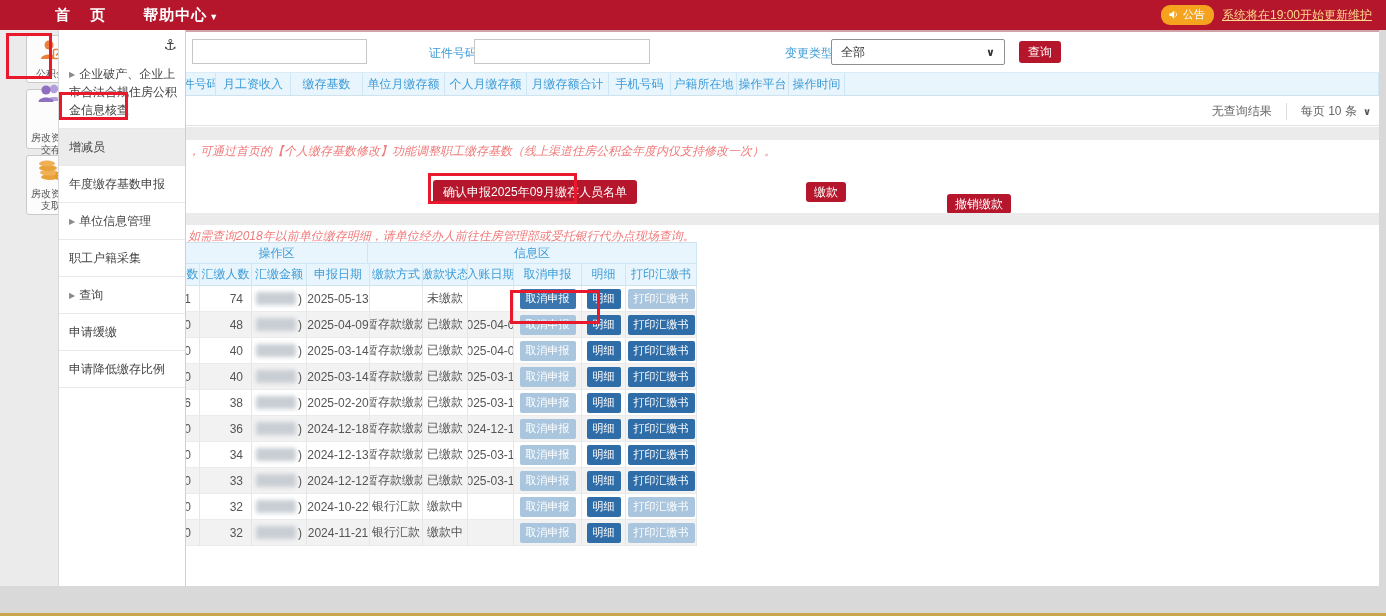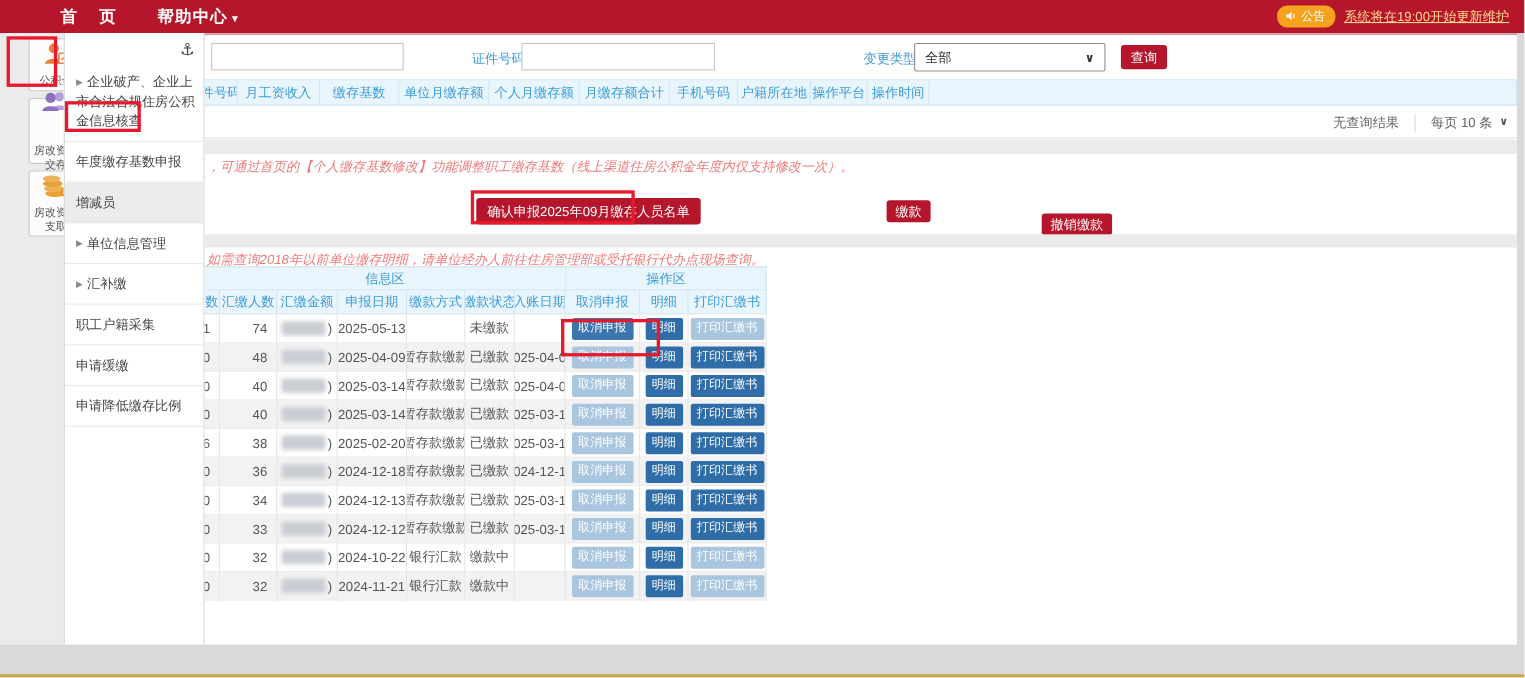--- a/index.html
+++ b/index.html
@@ -131,25 +131,25 @@
           </svg>
       </span>
       <span class="rail-label">房改资金支取</span>
     </div>
   </div>
 
   <div id="sidebar">
     <span id="anchor">⚓</span>
     <div id="side-menu">
         <div class="side-item"><span class="arrow">▶</span><span>企业破产、企业上市合法合规住房公积金信息核查</span></div>
+        <div class="side-item selected"><span>增减员</span></div>
         <div class="side-item"><span>年度缴存基数申报</span></div>
-        <div class="side-item selected"><span>增减员</span></div>
         <div class="side-item"><span class="arrow">▶</span><span>单位信息管理</span></div>
-        <div class="side-item"><span class="arrow">▶</span><span>汇补缴</span></div>
         <div class="side-item"><span>职工户籍采集</span></div>
+        <div class="side-item"><span class="arrow">▶</span><span>查询</span></div>
         <div class="side-item"><span>申请缓缴</span></div>
         <div class="side-item"><span>申请降低缴存比例</span></div>
       </div>
   </div>
 
   <div id="main">
 
     <input class="inp" style="left: 6px; top: 7px; width: 175px;" value="">
     <span class="flabel" style="left:243px; top:13px;">证件号码:</span>
     <input class="inp" style="left: 288px; top: 7px; width: 176px;" value="">
@@ -189,22 +189,22 @@
 
     <button id="confirm-btn" class="red-btn">确认申报2025年09月缴存人员名单</button>
     <button id="pay-btn" class="red-btn">缴款</button>
     <button id="revoke-btn" class="red-btn">撤销缴款</button>
 
     <div class="gray-band" style="top:181px; height:12px;"></div>
     <div class="notice" style="top:196px;">如需查询2018年以前单位缴存明细，请单位经办人前往住房管理部或受托银行代办点现场查询。</div>
 
     <div id="t2">
       <div class="t2-group">
+        <div class="t2-gcell" style="width:182px;">操作区</div>
         <div class="t2-gcell" style="width:329px;">信息区</div>
-        <div class="t2-gcell" style="width:182px;">操作区</div>
       </div>
       <div id="t2-cols">
           <div class="t2-hcell" style="width: 14px;">数</div>
           <div class="t2-hcell" style="width: 52px;">汇缴人数</div>
           <div class="t2-hcell" style="width: 55px;">汇缴金额</div>
           <div class="t2-hcell" style="width: 63px;">申报日期</div>
           <div class="t2-hcell" style="width: 53px;">缴款方式</div>
           <div class="t2-hcell" style="width: 45px;">缴款状态</div>
           <div class="t2-hcell" style="width: 46px;">入账日期</div>
           <div class="t2-hcell" style="width: 68px;">取消申报</div>

